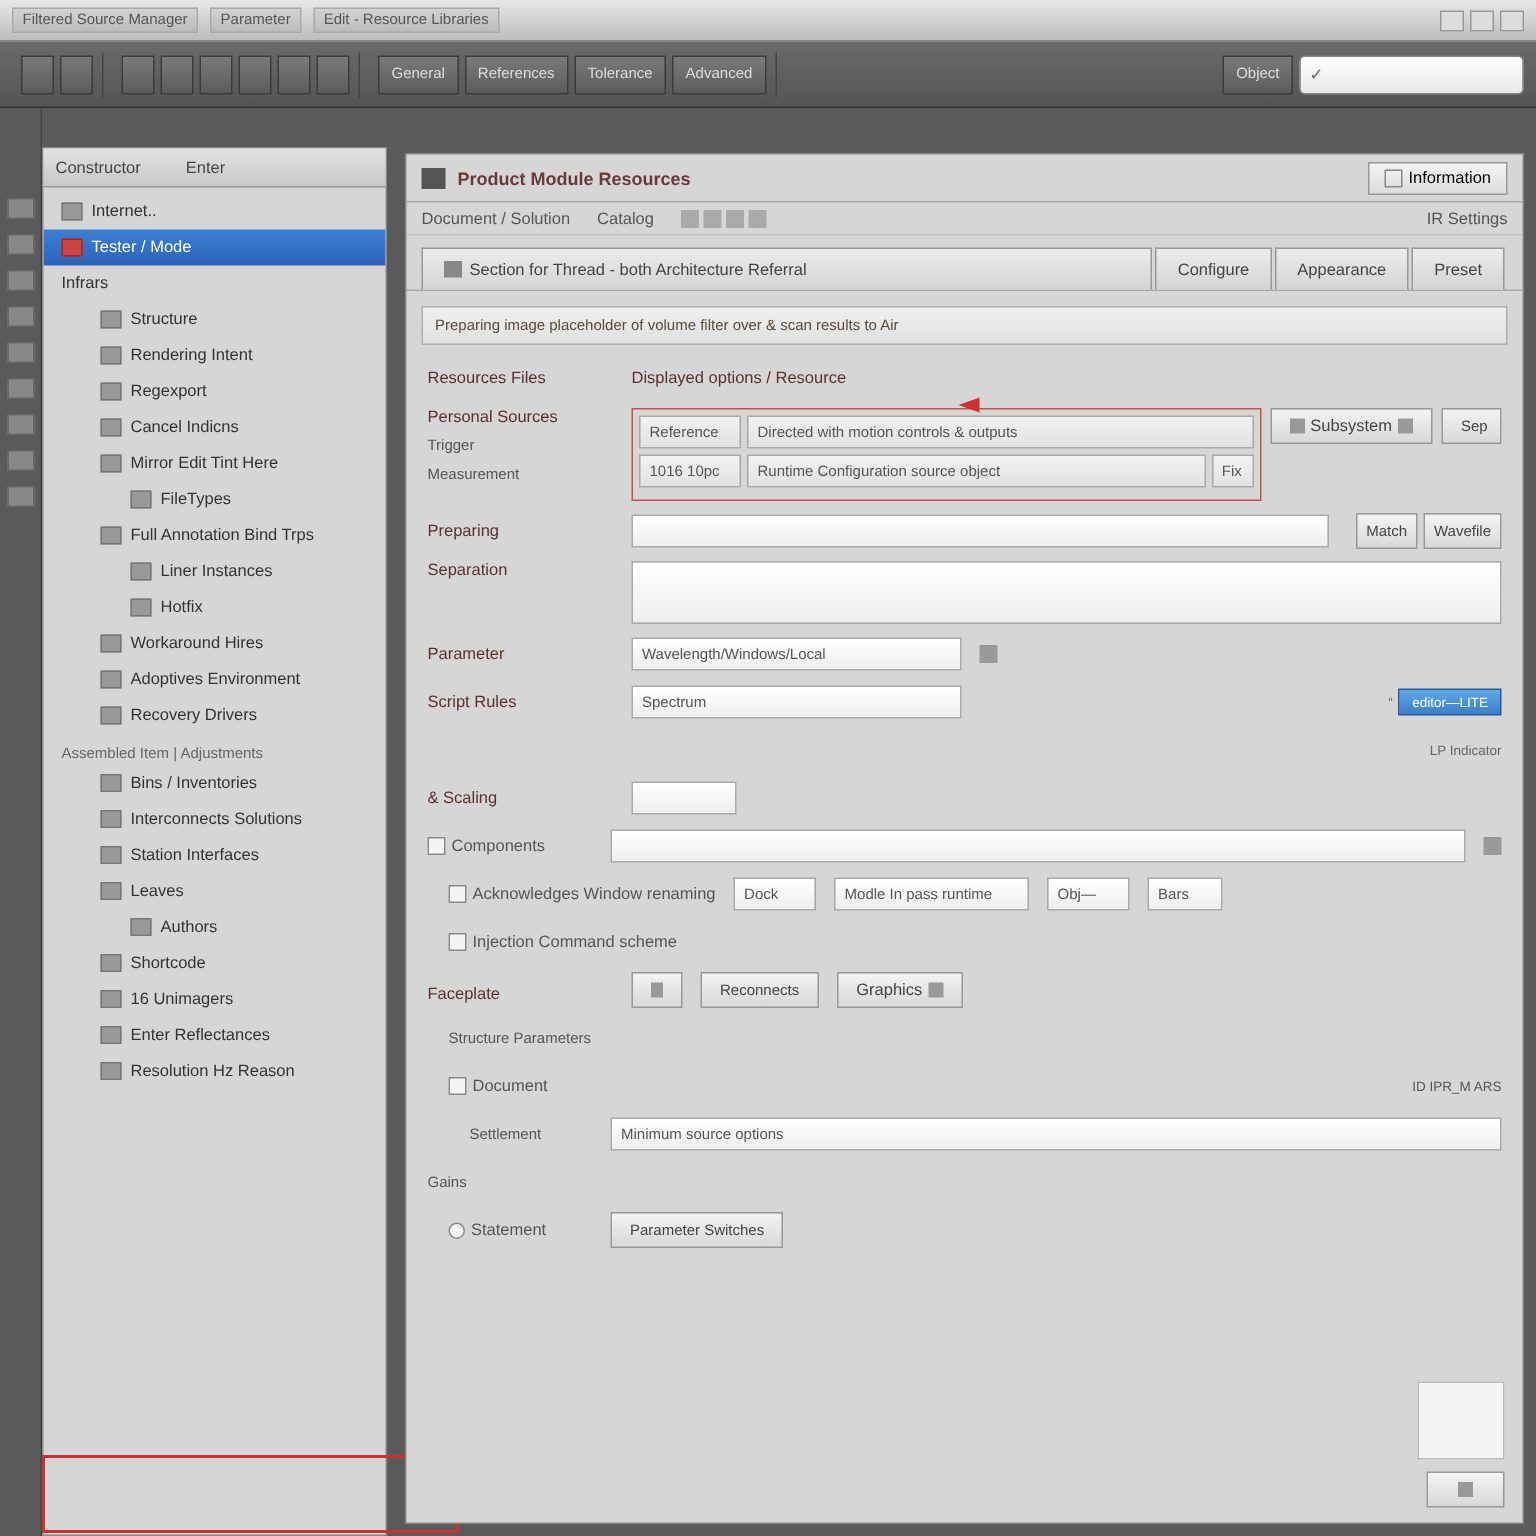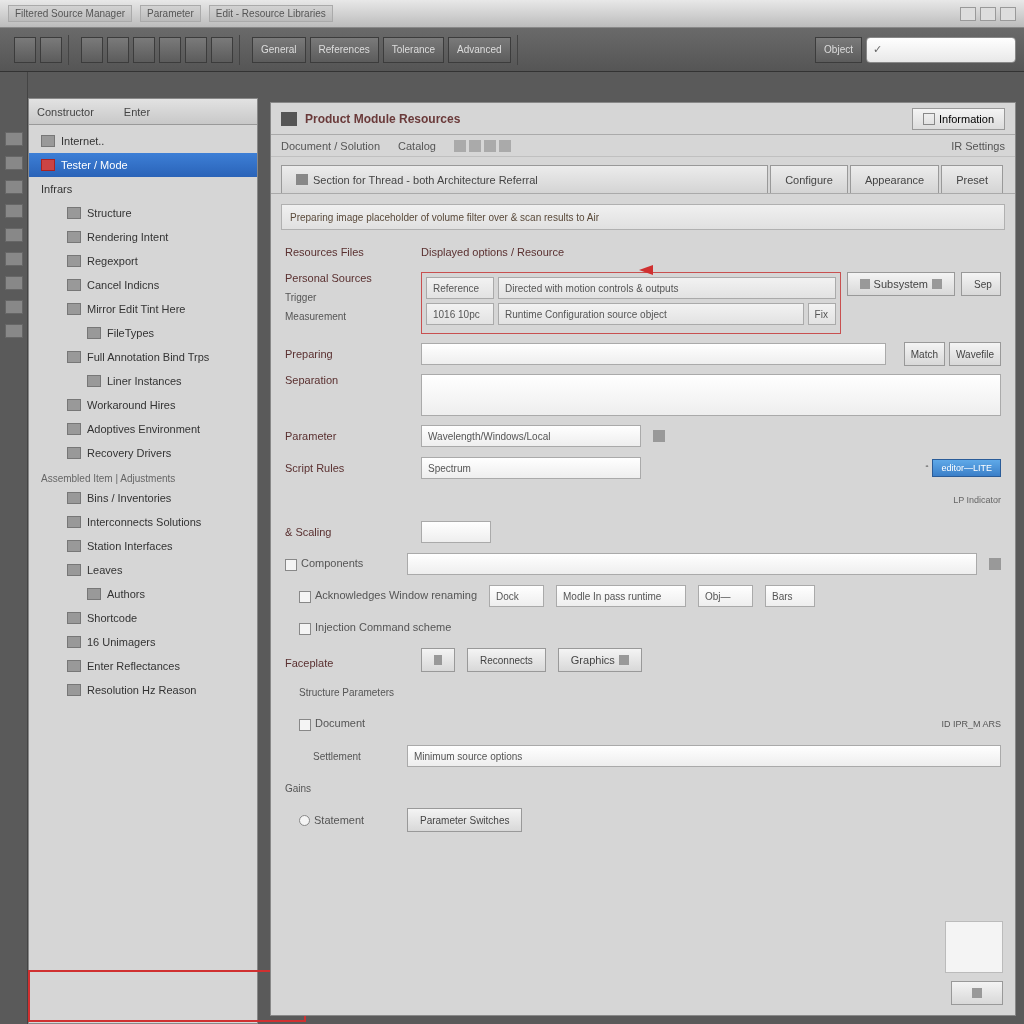--- a/index.html
+++ b/index.html
@@ -179,20 +179,24 @@
           <span class="ticon"></span>
           <span>FileTypes</span>
         </div>
       <div class="tree-item indent1">
           <span class="ticon"></span>
           <span>Full Annotation Bind Trps</span>
         </div>
       <div class="tree-item indent2">
           <span class="ticon"></span>
           <span>Liner Instances</span>
+        </div>
+      <div class="tree-item indent2">
+          <span class="ticon"></span>
+          <span>Hotfix</span>
         </div>
       <div class="tree-item indent1">
           <span class="ticon"></span>
           <span>Workaround Hires</span>
         </div>
       <div class="tree-item indent1">
           <span class="ticon"></span>
           <span>Adoptives Environment</span>
         </div>
       <div class="tree-item indent1">

